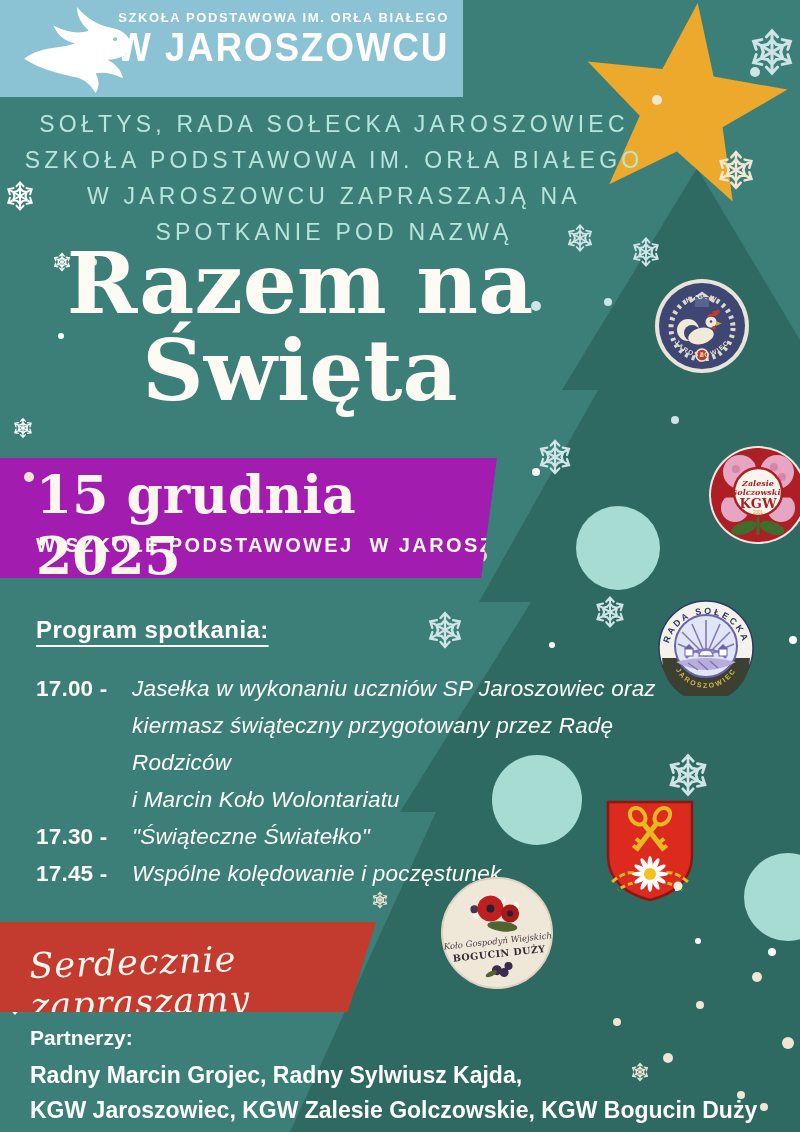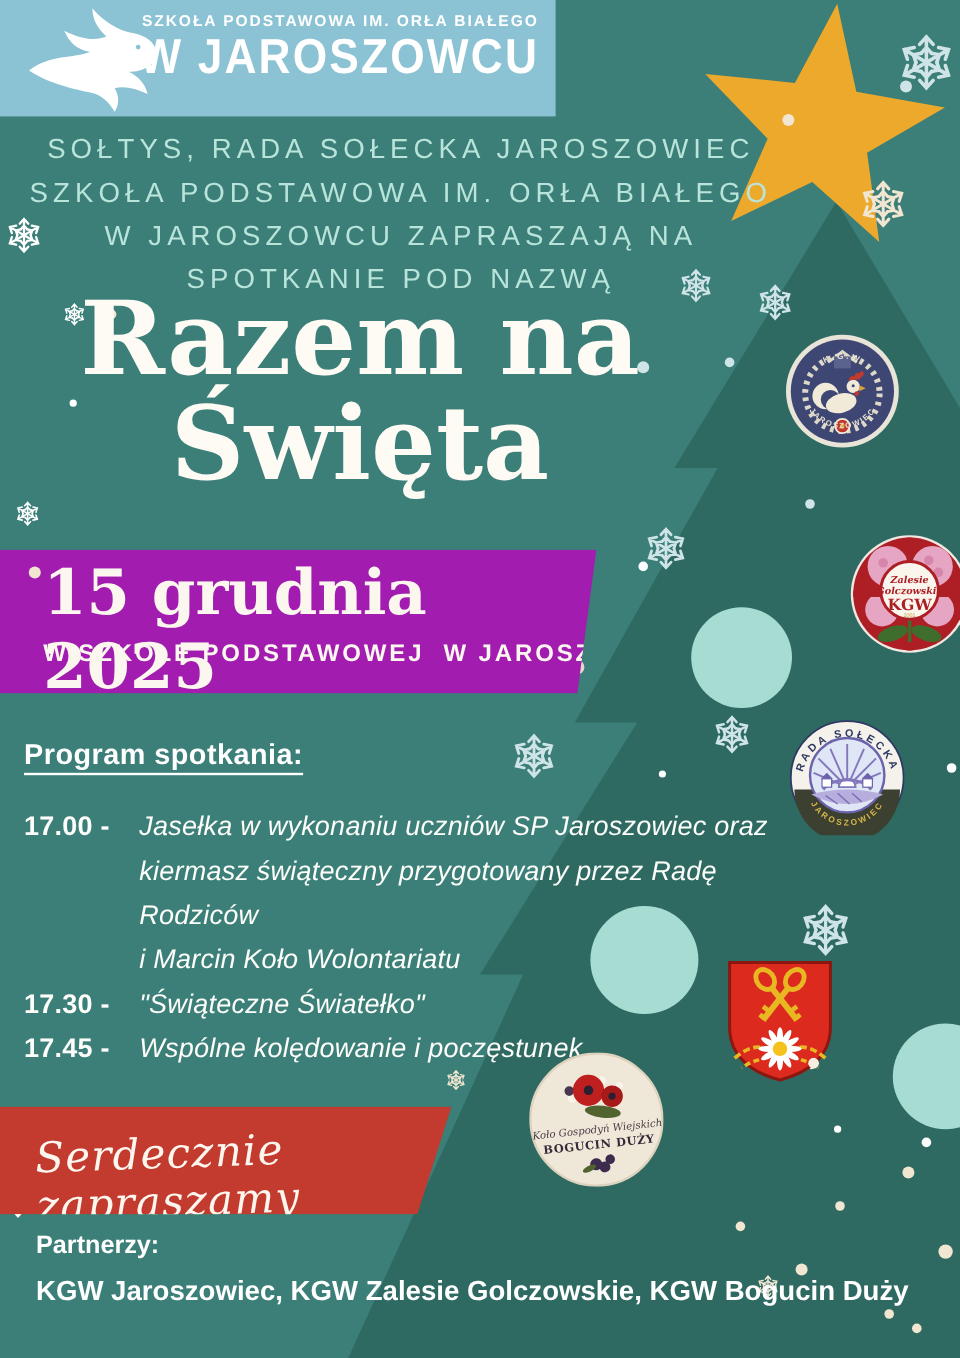--- a/index.html
+++ b/index.html
@@ -28,21 +28,21 @@
     font-family:"DejaVu Serif",serif;font-weight:bold;font-size:85px;line-height:1.02;z-index:3;}
 
   
   .banner1{position:absolute;left:0;top:458px;width:497px;height:120px;background:#a21caf;z-index:3;
     clip-path:polygon(0 0,100% 0,96.8% 100%,0 100%);color:#fbf7ef;}
   .banner1 .date{position:absolute;left:36px;top:6px;font-family:"DejaVu Serif",serif;font-weight:bold;font-size:52px;}
   .banner1 .place{position:absolute;left:36px;top:76px;font-size:20px;font-weight:bold;letter-spacing:2.4px;white-space:pre;}
   .banner1 .bdot{position:absolute;left:24px;top:14px;width:10px;height:10px;border-radius:50%;background:#f0e6d2;}
 
   
-  .program{position:absolute;left:20px;top:616px;width:680px;color:#fdfdfa;z-index:3;}
+  .program{position:absolute;left:36px;top:616px;width:680px;color:#fdfdfa;z-index:3;}
   .program h2{margin:0 0 26px 0;font-size:24px;font-weight:bold;color:#ffffff;
     text-decoration:underline;text-underline-offset:7px;text-decoration-thickness:2px;letter-spacing:.4px;}
   .prow{display:flex;line-height:37px;font-size:22.5px;letter-spacing:.2px;}
   .prow .time{width:96px;font-weight:bold;flex:0 0 96px;}
   .prow .desc{flex:1;font-style:italic;}
   .prow .desc span{display:block;}
 
   
   .banner2{position:absolute;left:0;top:922px;width:380px;height:90px;background:#c23b2e;z-index:3;
     clip-path:polygon(0 0,99% 0,91.5% 100%,0 100%);}
@@ -185,20 +185,21 @@
       </div>
     </div>
   </div>
 
   <div class="banner2">
     <div class="script">Serdecznie zapraszamy</div>
   </div>
 
   <div class="partners">
     <div class="phead">Partnerzy:</div>
+    <div class="pline">Radny Marcin Grojec, Radny Sylwiusz Kajda,</div>
     <div class="pline">KGW Jaroszowiec, KGW Zalesie Golczowskie, KGW Bogucin Duży</div>
   </div>
 
   <svg class="logo" style="left:654px;top:278px" width="96" height="96" viewBox="0 0 96 96">
     <defs>
       <path id="lp1t" d="M22,36 A30,30 0 0 1 74,36" fill="none"></path>
       <path id="lp1b" d="M16,54 A33,33 0 0 0 80,54" fill="none"></path>
     </defs>
     <circle cx="48" cy="48" r="47" fill="#e9e4d8"></circle>
     <circle cx="48" cy="48" r="43" fill="#3e4674"></circle>

